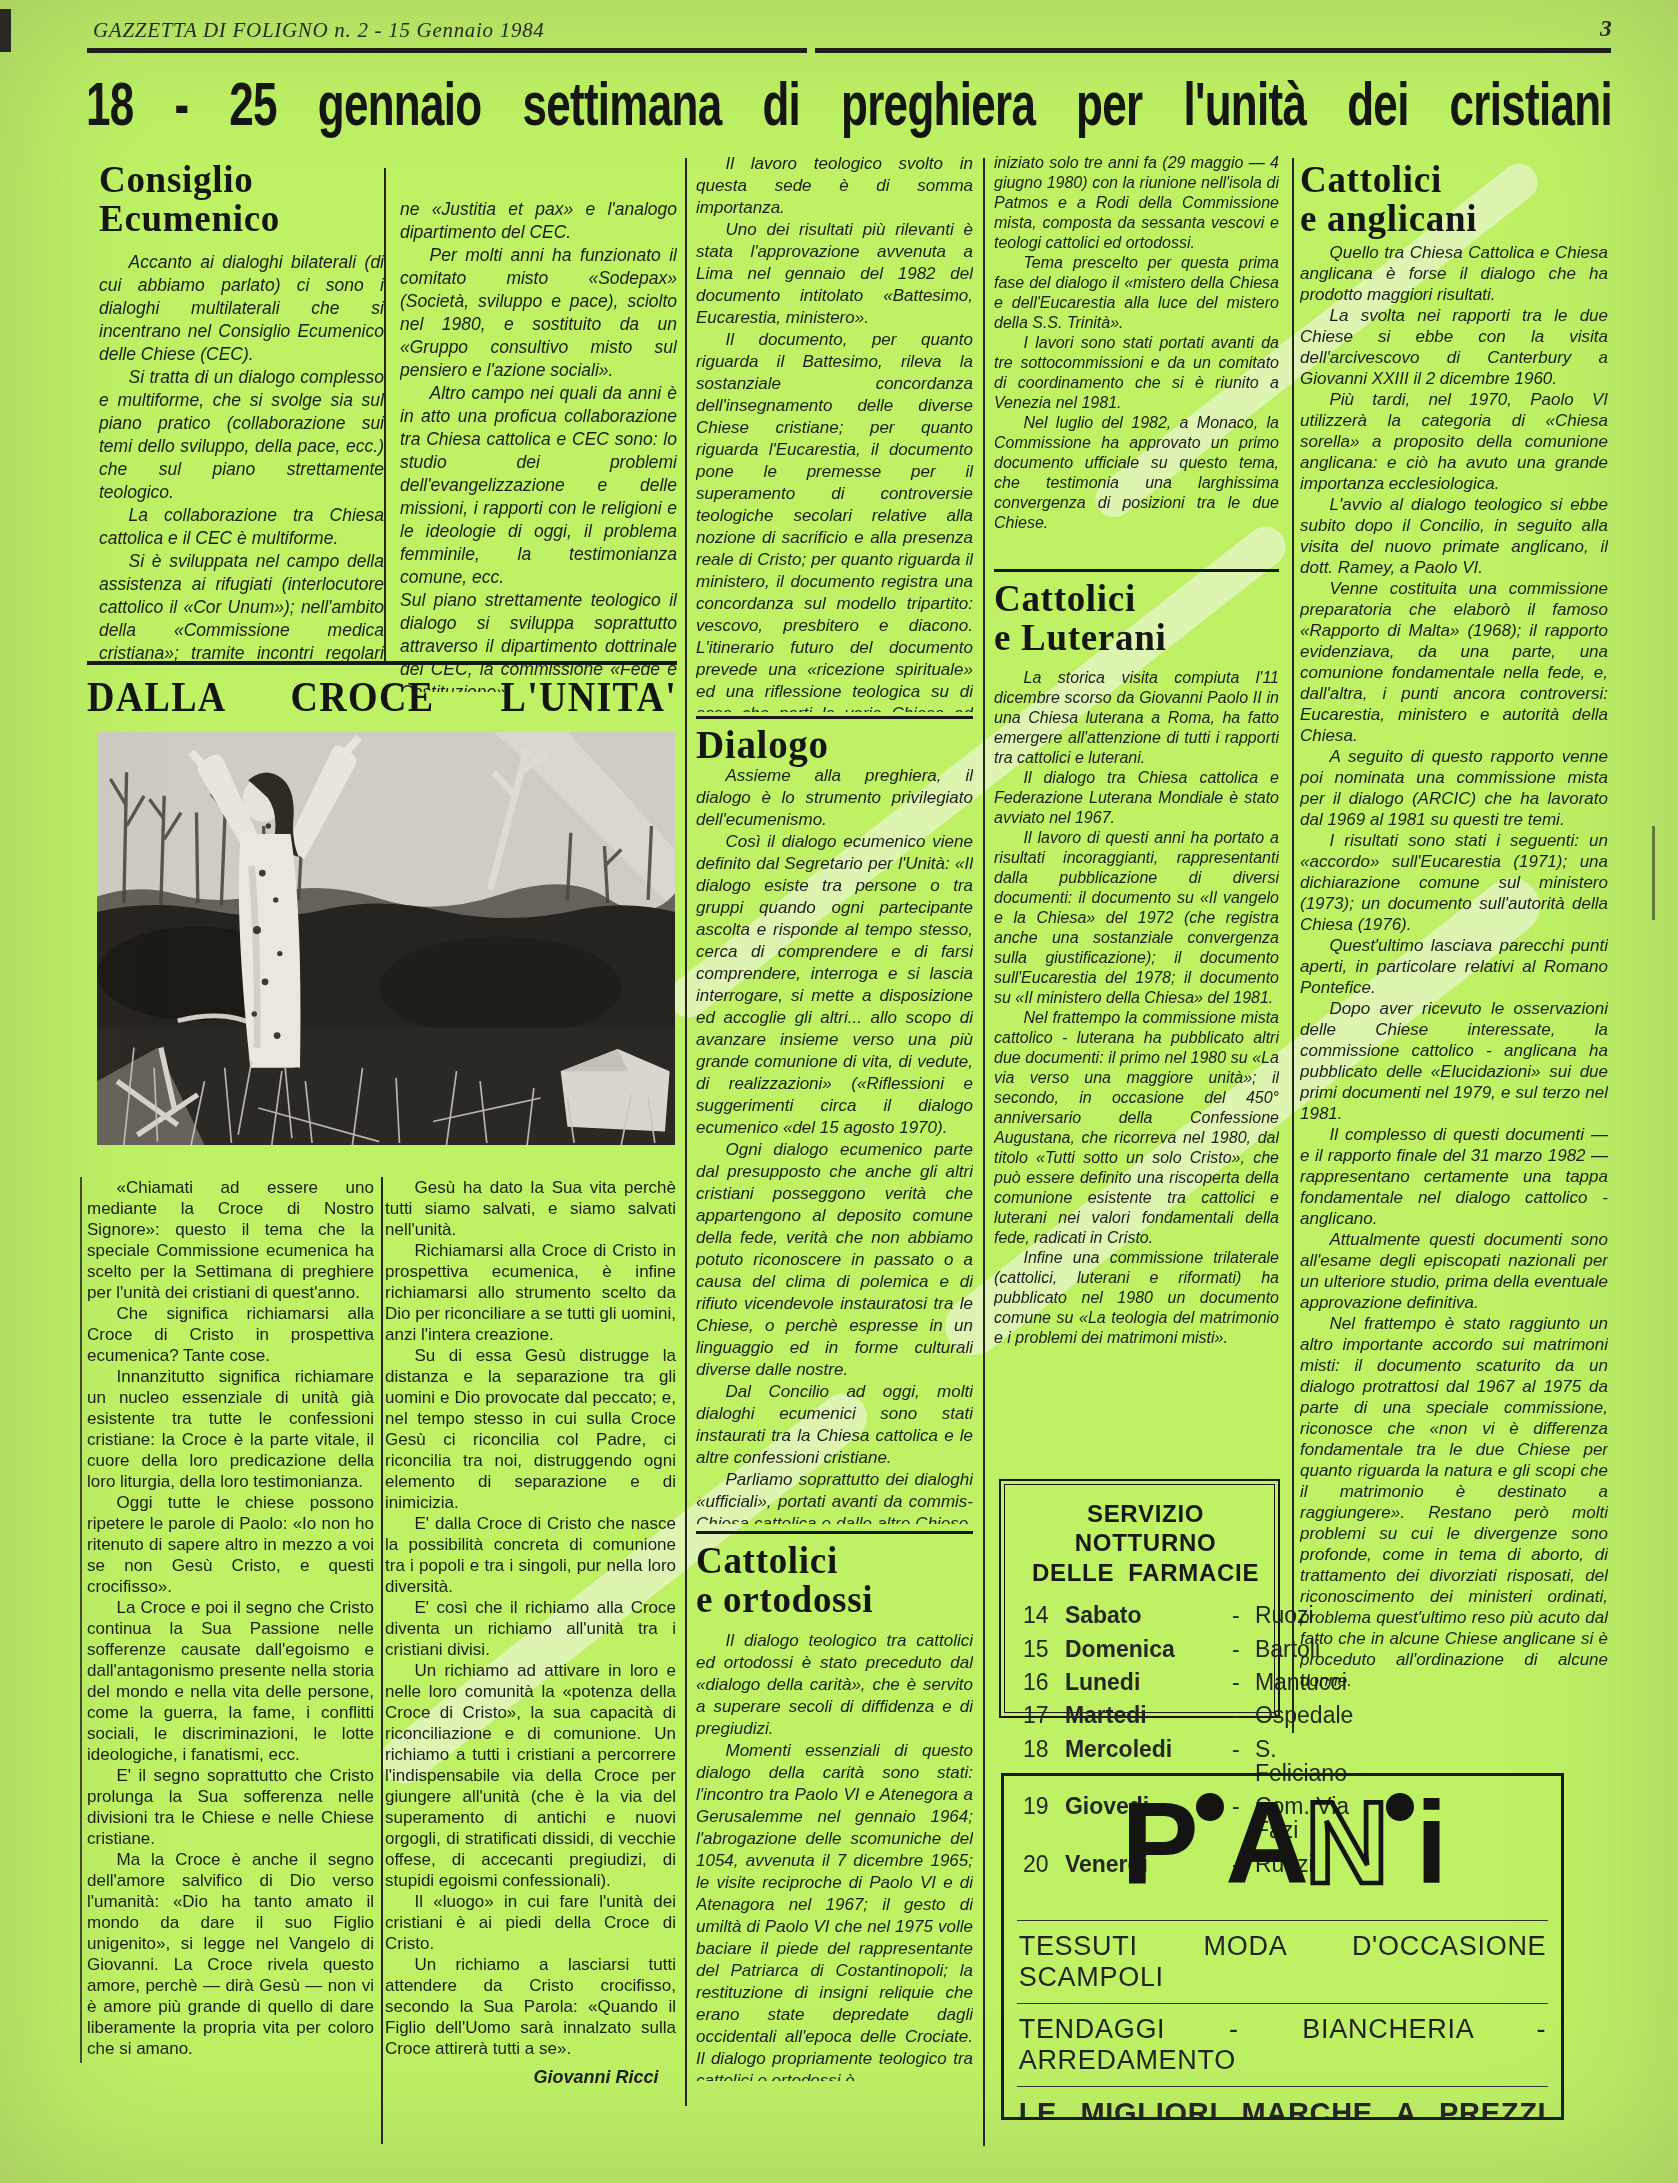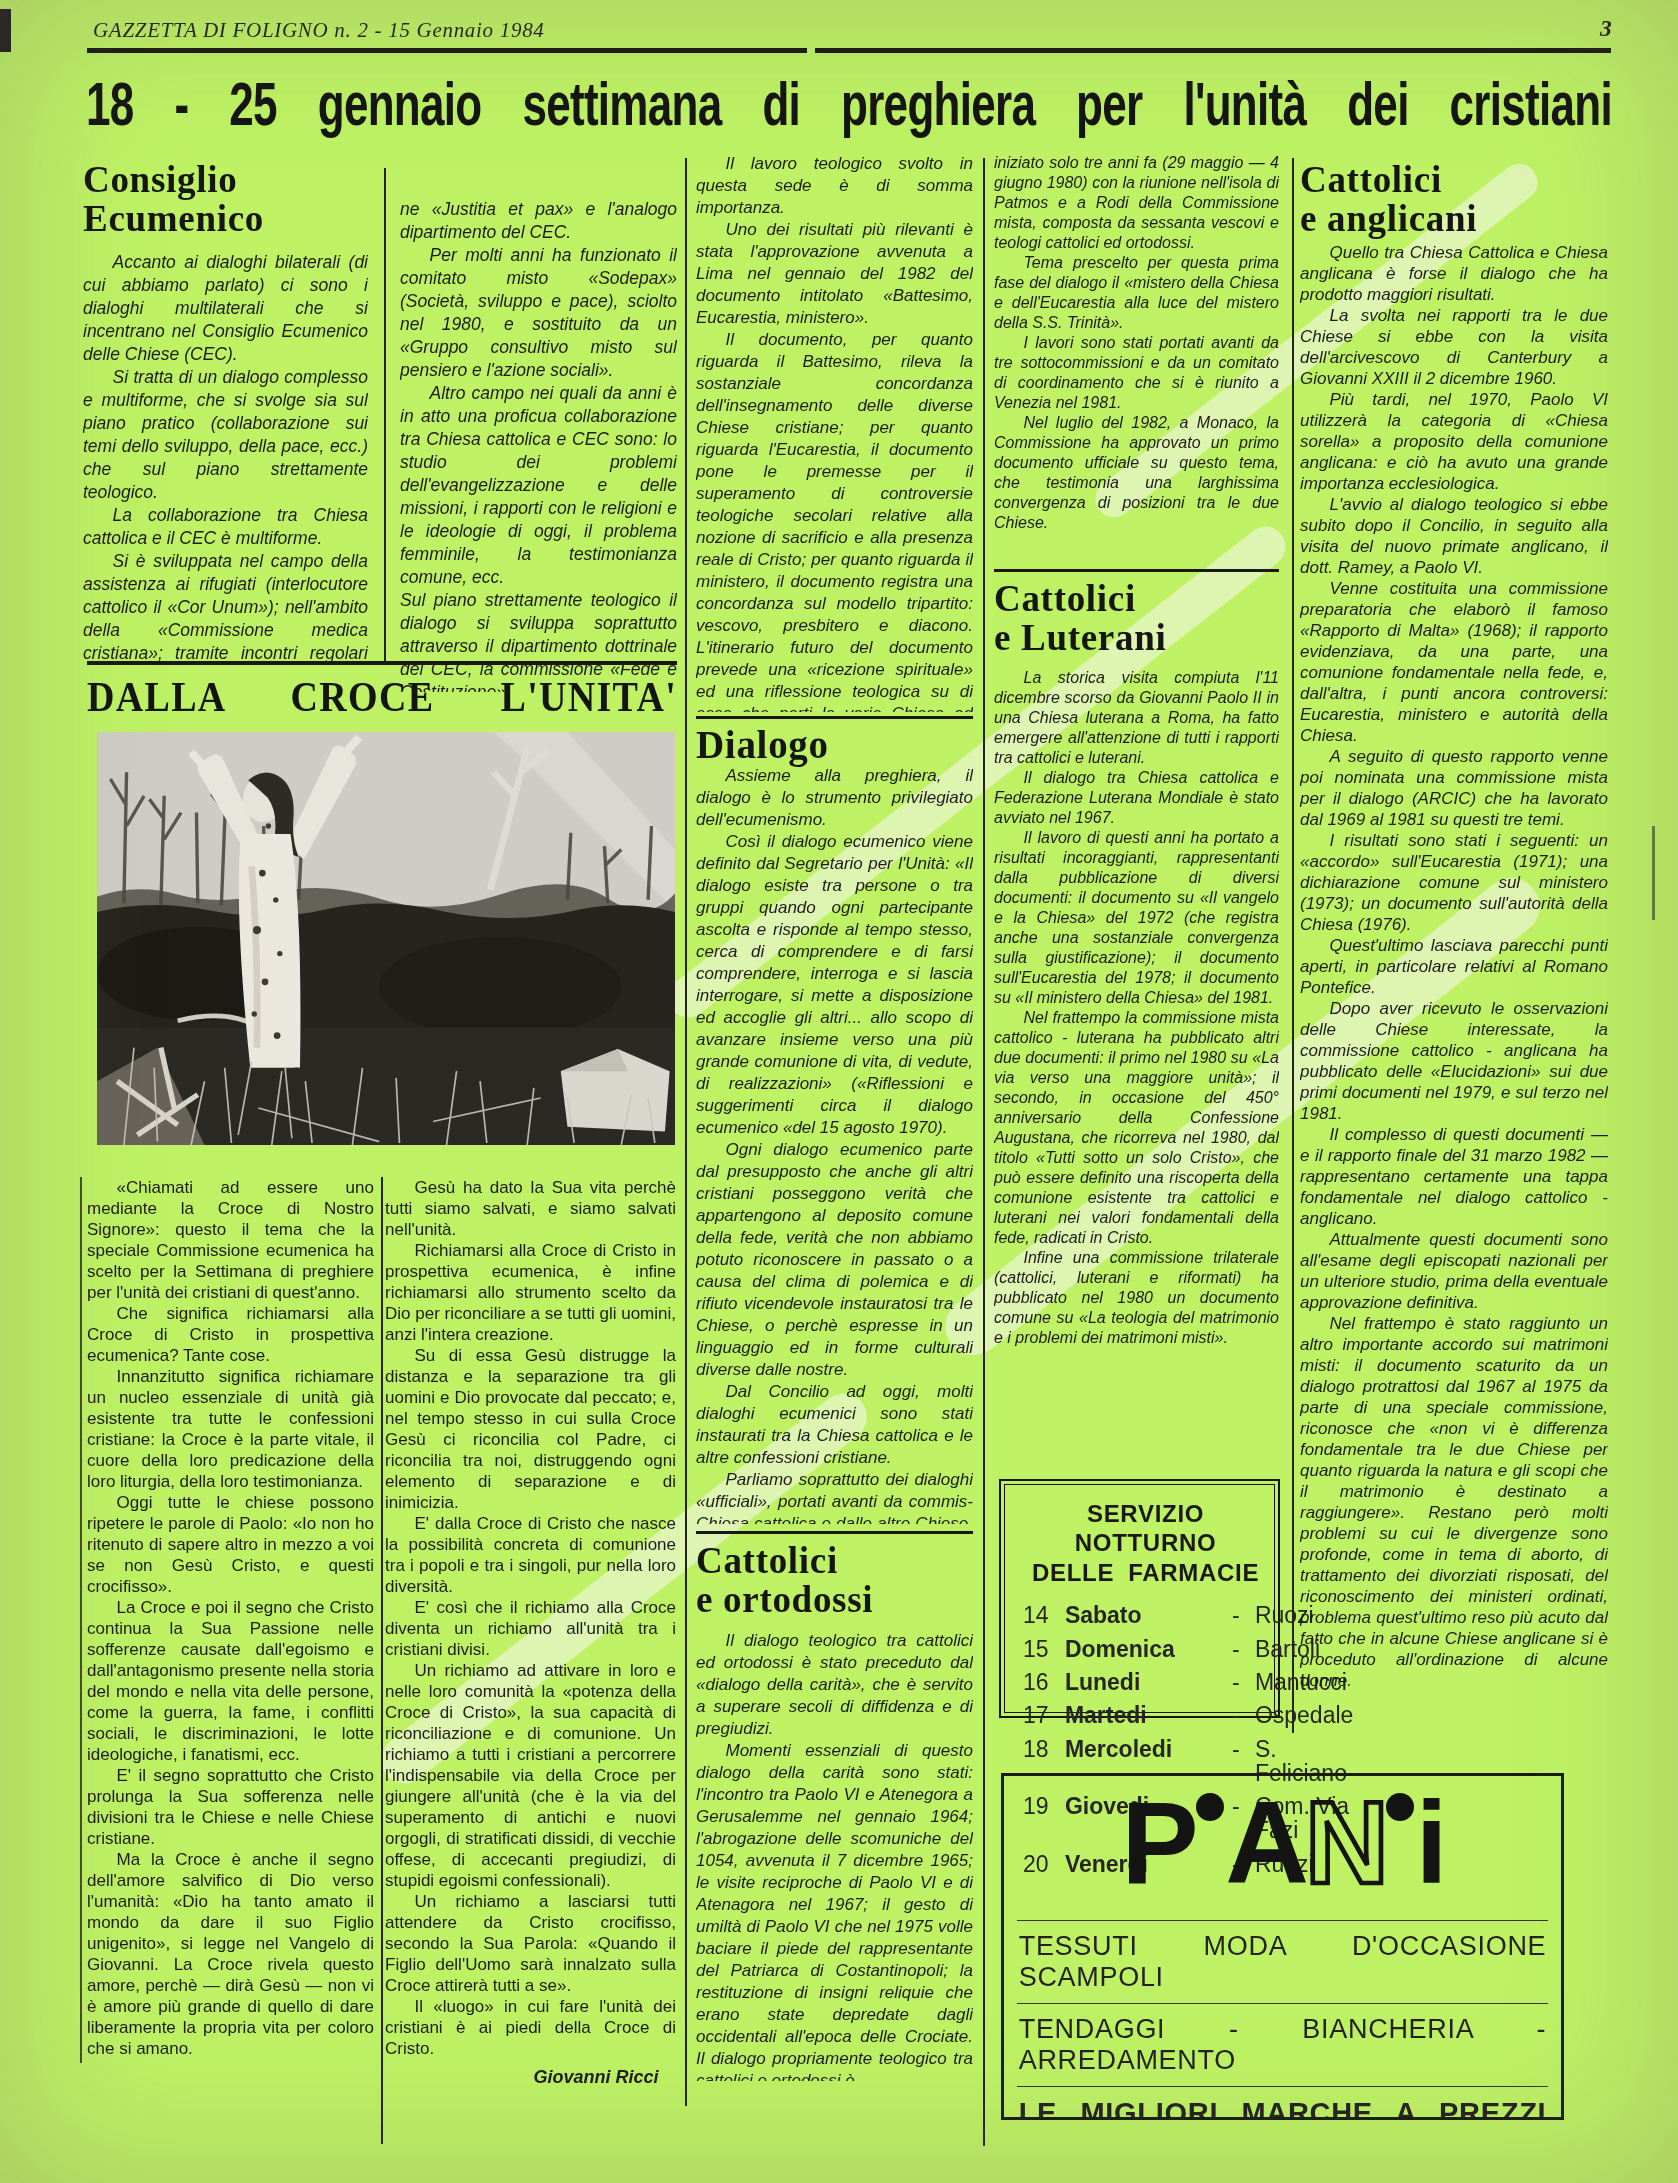--- a/index.html
+++ b/index.html
@@ -74,21 +74,21 @@
 
   <div class="abs headline">18 - 25 gennaio settimana di preghiera per l'unità dei cristiani</div>
 
   <div class="rule-v" style="left:384px;top:168px;height:494px;"></div>
   <div class="rule-v" style="left:381px;top:1177px;height:967px;"></div>
   <div class="rule-v" style="left:80px;top:1177px;height:886px;opacity:.8;"></div>
   <div class="rule-v" style="left:685px;top:158px;height:1948px;"></div>
   <div class="rule-v" style="left:983px;top:158px;height:1988px;"></div>
   <div class="rule-v" style="left:1292px;top:158px;height:1575px;"></div>
 
-  <div class="abs jtext it t26 clip" style="left:83px;top:160px;width:285px;height:502px;">
+  <div class="abs jtext it t26 clip" style="left:99px;top:160px;width:285px;height:502px;">
     <div class="sec-title" style="font-style:normal;margin-bottom:13.4px;">
       <span>Consiglio</span><br>
       <span>Ecumenico</span>
     </div>
     <p>Accanto ai dialoghi bilaterali (di cui abbiamo parlato) ci sono i dialoghi multilaterali che si incentrano nel Consiglio Ecumenico delle Chiese (CEC).</p>
     <p>Si tratta di un dialogo complesso e multiforme, che si svolge sia sul piano pratico (collaborazione sui temi dello sviluppo, della pace, ecc.) che sul piano strettamente teologico.</p>
     <p>La collaborazione tra Chiesa cattolica e il CEC è multiforme.</p>
     <p>Si è sviluppata nel campo della assistenza ai rifugiati (interlocutore cattolico il «Cor Unum»); nell'ambito della «Commissione medica cristiana»; tramite incontri regolari tra la Pontificia Commissio-</p>
   </div>
 
@@ -182,22 +182,22 @@
     <p>E' il segno soprattutto che Cristo prolunga la Sua sofferenza nelle divisioni tra le Chiese e nelle Chiese cristiane.</p>
     <p>Ma la Croce è anche il segno dell'amore salvifico di Dio verso l'umanità: «Dio ha tanto amato il mondo da dare il suo Figlio unigenito», si legge nel Vangelo di Giovanni. La Croce rivela questo amore, perchè — dirà Gesù — non vi è amore più grande di quello di dare liberamente la propria vita per coloro che si amano.</p>
   </div>
   <div class="abs jtext t25b clip" style="left:385px;top:1177px;width:291px;height:972px;">
     <p>Gesù ha dato la Sua vita perchè tutti siamo salvati, e siamo salvati nell'unità.</p>
     <p>Richiamarsi alla Croce di Cristo in prospettiva ecumenica, è infine richiamarsi allo strumento scelto da Dio per riconciliare a se tutti gli uomini, anzi l'intera creazione.</p>
     <p>Su di essa Gesù distrugge la distanza e la separazione tra gli uomini e Dio provocate dal peccato; e, nel tempo stesso in cui sulla Croce Gesù ci riconcilia col Padre, ci riconcilia tra noi, distruggendo ogni elemento di separazione e di inimicizia.</p>
     <p>E' dalla Croce di Cristo che nasce la possibilità concreta di comunione tra i popoli e tra i singoli, pur nella loro diversità.</p>
     <p>E' così che il richiamo alla Croce diventa un richiamo all'unità tra i cristiani divisi.</p>
     <p>Un richiamo ad attivare in loro e nelle loro comunità la «potenza della Croce di Cristo», la sua capacità di riconciliazione e di comunione. Un richiamo a tutti i cristiani a percorrere l'indispensabile via della Croce per giungere all'unità (che è la via del superamento di antichi e nuovi orgogli, di stratificati dissidi, di vecchie offese, di accecanti pregiudizi, di stupidi egoismi confessionali).</p>
+    <p>Il «luogo» in cui fare l'unità dei cristiani è ai piedi della Croce di Cristo.</p>
     <p>Un richiamo a lasciarsi tutti attendere da Cristo crocifisso, secondo la Sua Parola: «Quando il Figlio dell'Uomo sarà innalzato sulla Croce attirerà tutti a se».</p>
-    <p>Il «luogo» in cui fare l'unità dei cristiani è ai piedi della Croce di Cristo.</p>
     <div class="byline it2" style="font-style:italic;">Giovanni Ricci</div>
   </div>
 
   <div class="abs jtext it t25 clip" style="left:696px;top:153px;width:277px;height:559px;">
     <p>Il lavoro teologico svolto in questa sede è di somma importanza.</p>
     <p>Uno dei risultati più rilevanti è stata l'approvazione avvenuta a Lima nel gennaio del 1982 del documento intitolato «Battesimo, Eucarestia, ministero».</p>
     <p>Il documento, per quanto riguarda il Battesimo, rileva la sostanziale concordanza dell'insegnamento delle diverse Chiese cristiane; per quanto riguarda l'Eucarestia, il documento pone le premesse per il superamento di controversie teologiche secolari relative alla nozione di sacrificio e alla presenza reale di Cristo; per quanto riguarda il ministero, il documento registra una concordanza sul modello tripartito: vescovo, presbitero e diacono. L'itinerario futuro del documento prevede una «ricezione spirituale» ed una riflessione teologica su di esso che porti le varie Chiese ad esprimersi ufficialmente entro la fine del 1985.</p>
 
   </div>
 

